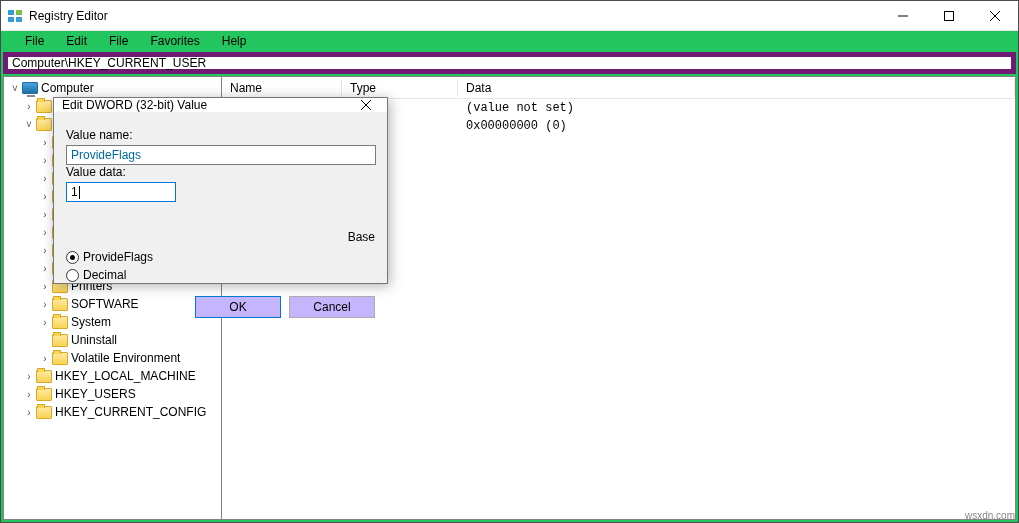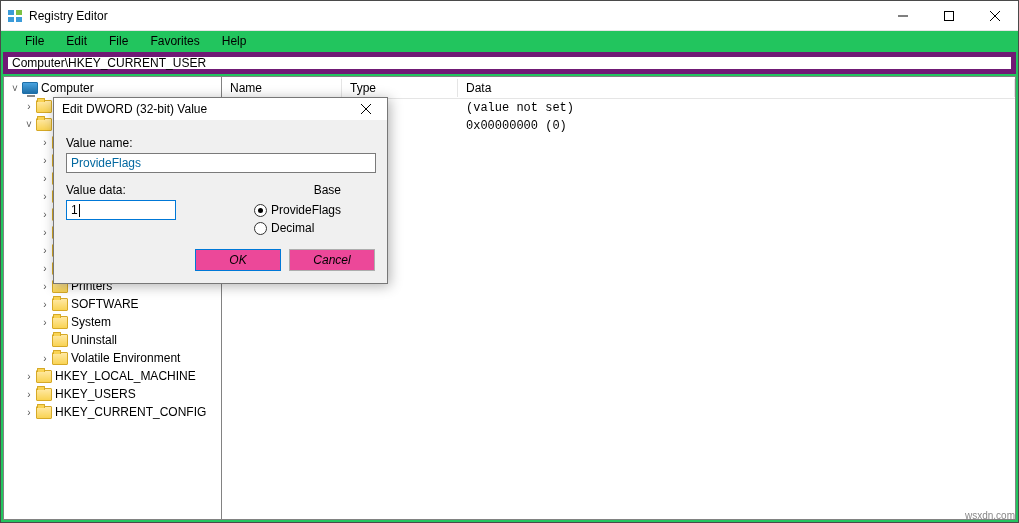--- a/index.html
+++ b/index.html
@@ -45,29 +45,29 @@
   .dialog { position: absolute; left: 53px; top: 97px; width: 335px; height: 187px; background: #f0f0f0; border: 1px solid #777; box-shadow: 2px 2px 12px rgba(0,0,0,0.3); display: flex; flex-direction: column; }
   .dlg-title { height: 38px; background: #fff; display: flex; align-items: center; padding: 0 0 0 8px; }
   .dlg-title .t { flex: 1; }
   .dlg-close { width: 42px; display:flex;align-items:center;justify-content:center;height:100%; }
   .dlg-body { padding: 16px 12px 10px 12px; flex:1; }
   .lbl { display:block; margin-bottom: 3px; }
   .txtbox { width: 310px; height: 20px; border: 1px solid #7a7a7a; background: #fff; padding: 1px 4px; display:flex; align-items:center;}
   .txtbox.ro { background: #fff; color: #0369a1; }
   .txtbox.focus { border: 1px solid #0078d7; }
   .cursor { display:inline-block; width:1px; height:13px; background:#000; vertical-align:middle; margin-left:1px;}
-  .row2 { display: flex; margin-top: 10px; gap: 36px; }
+  .row2 { display: flex; gap: 28px; flex-direction: column; }
   .col-left { width: 152px; }
   .col-left .txtbox { width: 110px; }
   .grp-title { margin-bottom: 4px; display:block;text-align:right;}
   .radio-row { display:flex; align-items:center; gap:4px; height: 18px; }
   .radio { width:13px;height:13px;border:1px solid #333;border-radius:50%;display:inline-flex;align-items:center;justify-content:center;background:#fff;}
   .radio .dot{width:5px;height:5px;border-radius:50%;background:#000;}
   .dlg-btns { display:flex; gap:8px; justify-content:flex-end; padding: 2px 12px 12px 0; }
-  .btn { width: 86px; height: 22px; border: 1px solid #adadad; background: #ec4899; display:flex;align-items:center;justify-content:center;font-style:italic; }
+  .btn { width: 86px; height: 22px; border: 1px solid #adadad; background: #c4b5fd; display:flex;align-items:center;justify-content:center; }
   .btn.default { border: 1px solid #0078d7; }
   
   .watermark { position:absolute; right:4px; bottom:2px; font-size:10px; color:#888; }
 </style>
 </head>
 <body>
 
 <div class="window">
 
   <div class="titlebar">

